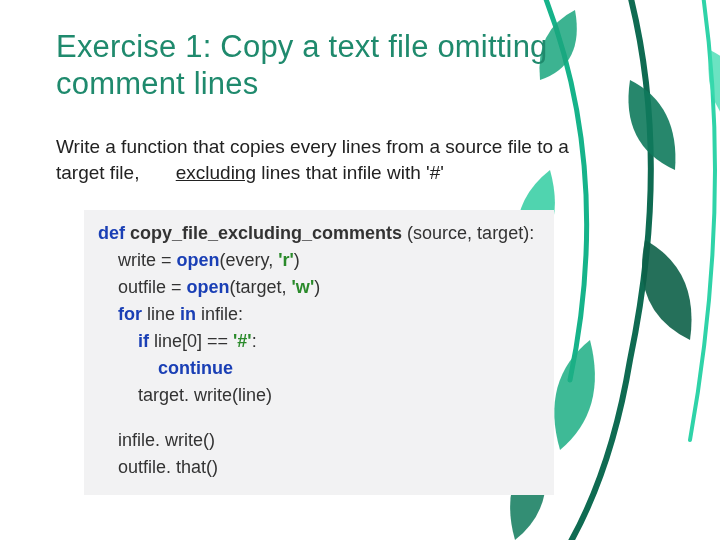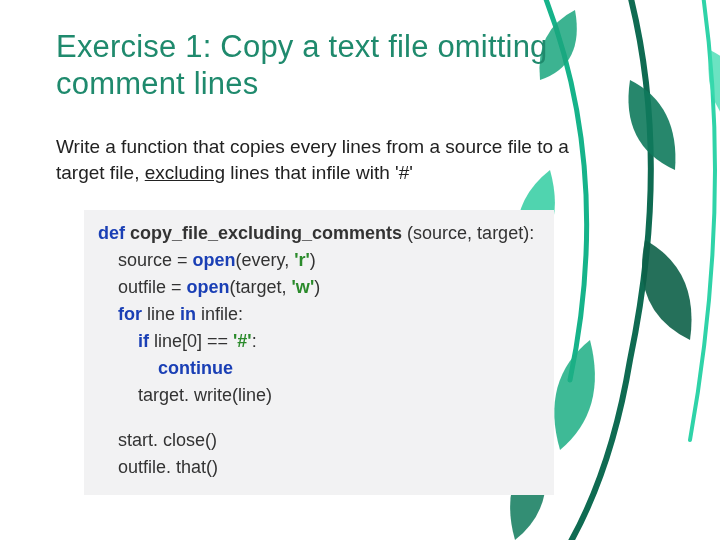--- a/index.html
+++ b/index.html
@@ -32,21 +32,21 @@
     margin-bottom: 32px;
     letter-spacing: 0.2px;
   }
   .desc {
     color: #222;
     font-size: 19px;
     line-height: 1.35;
     margin-bottom: 24px;
     max-width: 540px;
   }
-  .underline { text-decoration: underline; }
+  .underline { text-decoration: underline; margin-left: 31px; }
   .codebox {
     background: #f2f2f3;
     margin-left: 28px;
     padding: 10px 14px 14px 14px;
     width: 470px;
     font-family: "Segoe UI", Arial, sans-serif;
     font-size: 18px;
     line-height: 1.5;
     color: #333;
   }
@@ -78,23 +78,23 @@
 
 <div class="content">
   <h1>Exercise 1: Copy a text file omitting comment lines</h1>
 
   <p class="desc">
     <span>Write a function that copies every lines from a source file to a target file, </span><span class="underline">excluding</span><span> lines that infile with '#'</span>
   </p>
 
   <div class="codebox">
     <div class="line"><span class="kw">def</span><span class="fn"> copy_file_excluding_comments</span><span> (source, target):</span></div>
-    <div class="line"><span>    source = </span><span class="kw">open</span><span>(every, </span><span class="str">'r'</span><span>)</span></div>
+    <div class="line"><span>    write = </span><span class="kw">open</span><span>(every, </span><span class="str">'r'</span><span>)</span></div>
     <div class="line"><span>    outfile = </span><span class="kw">open</span><span>(target, </span><span class="str">'w'</span><span>)</span></div>
     <div class="line">    <span class="kw">for</span><span> line </span><span class="kw">in</span><span> infile:</span></div>
     <div class="line">        <span class="kw">if</span><span> line[0] == </span><span class="str">'#'</span><span>:</span></div>
     <div class="line">            <span class="kw">continue</span></div>
     <div class="line">        target. write(line)</div>
     <div class="spacer"></div>
-    <div class="line">    start. close()</div>
+    <div class="line">    infile. write()</div>
     <div class="line">    outfile. that()</div>
   </div>
 </div>
 
 </body></html>

